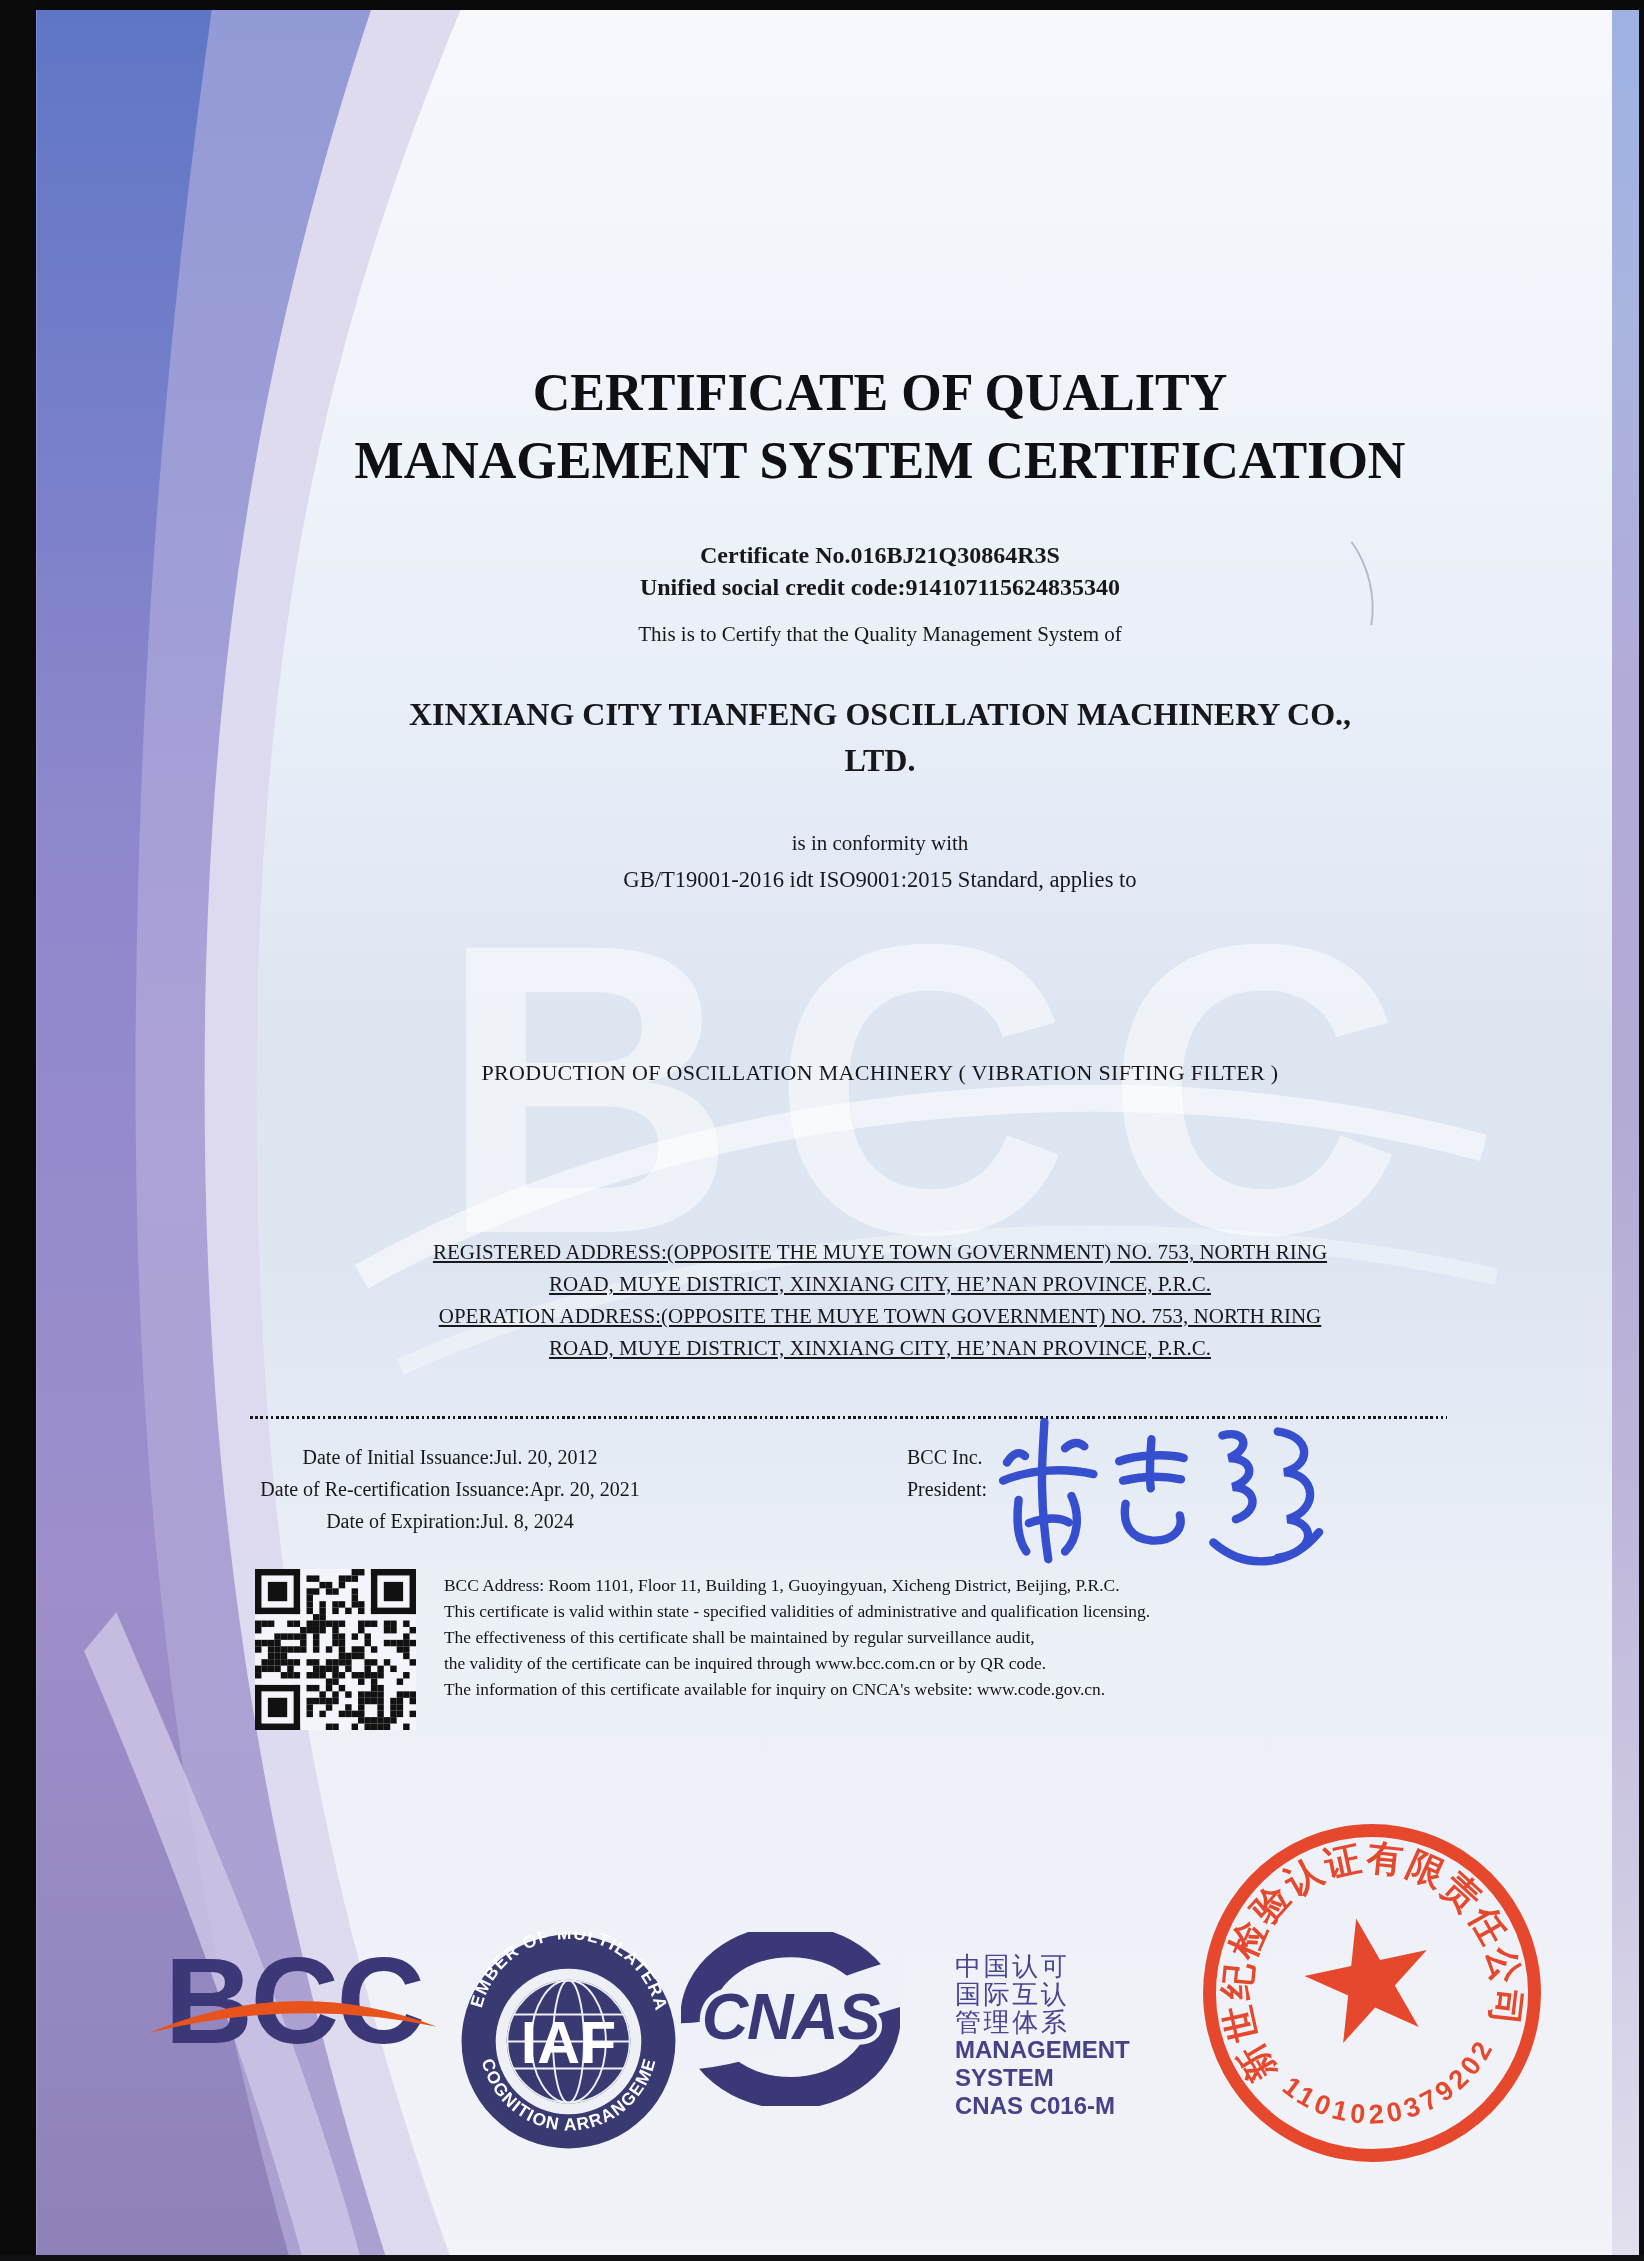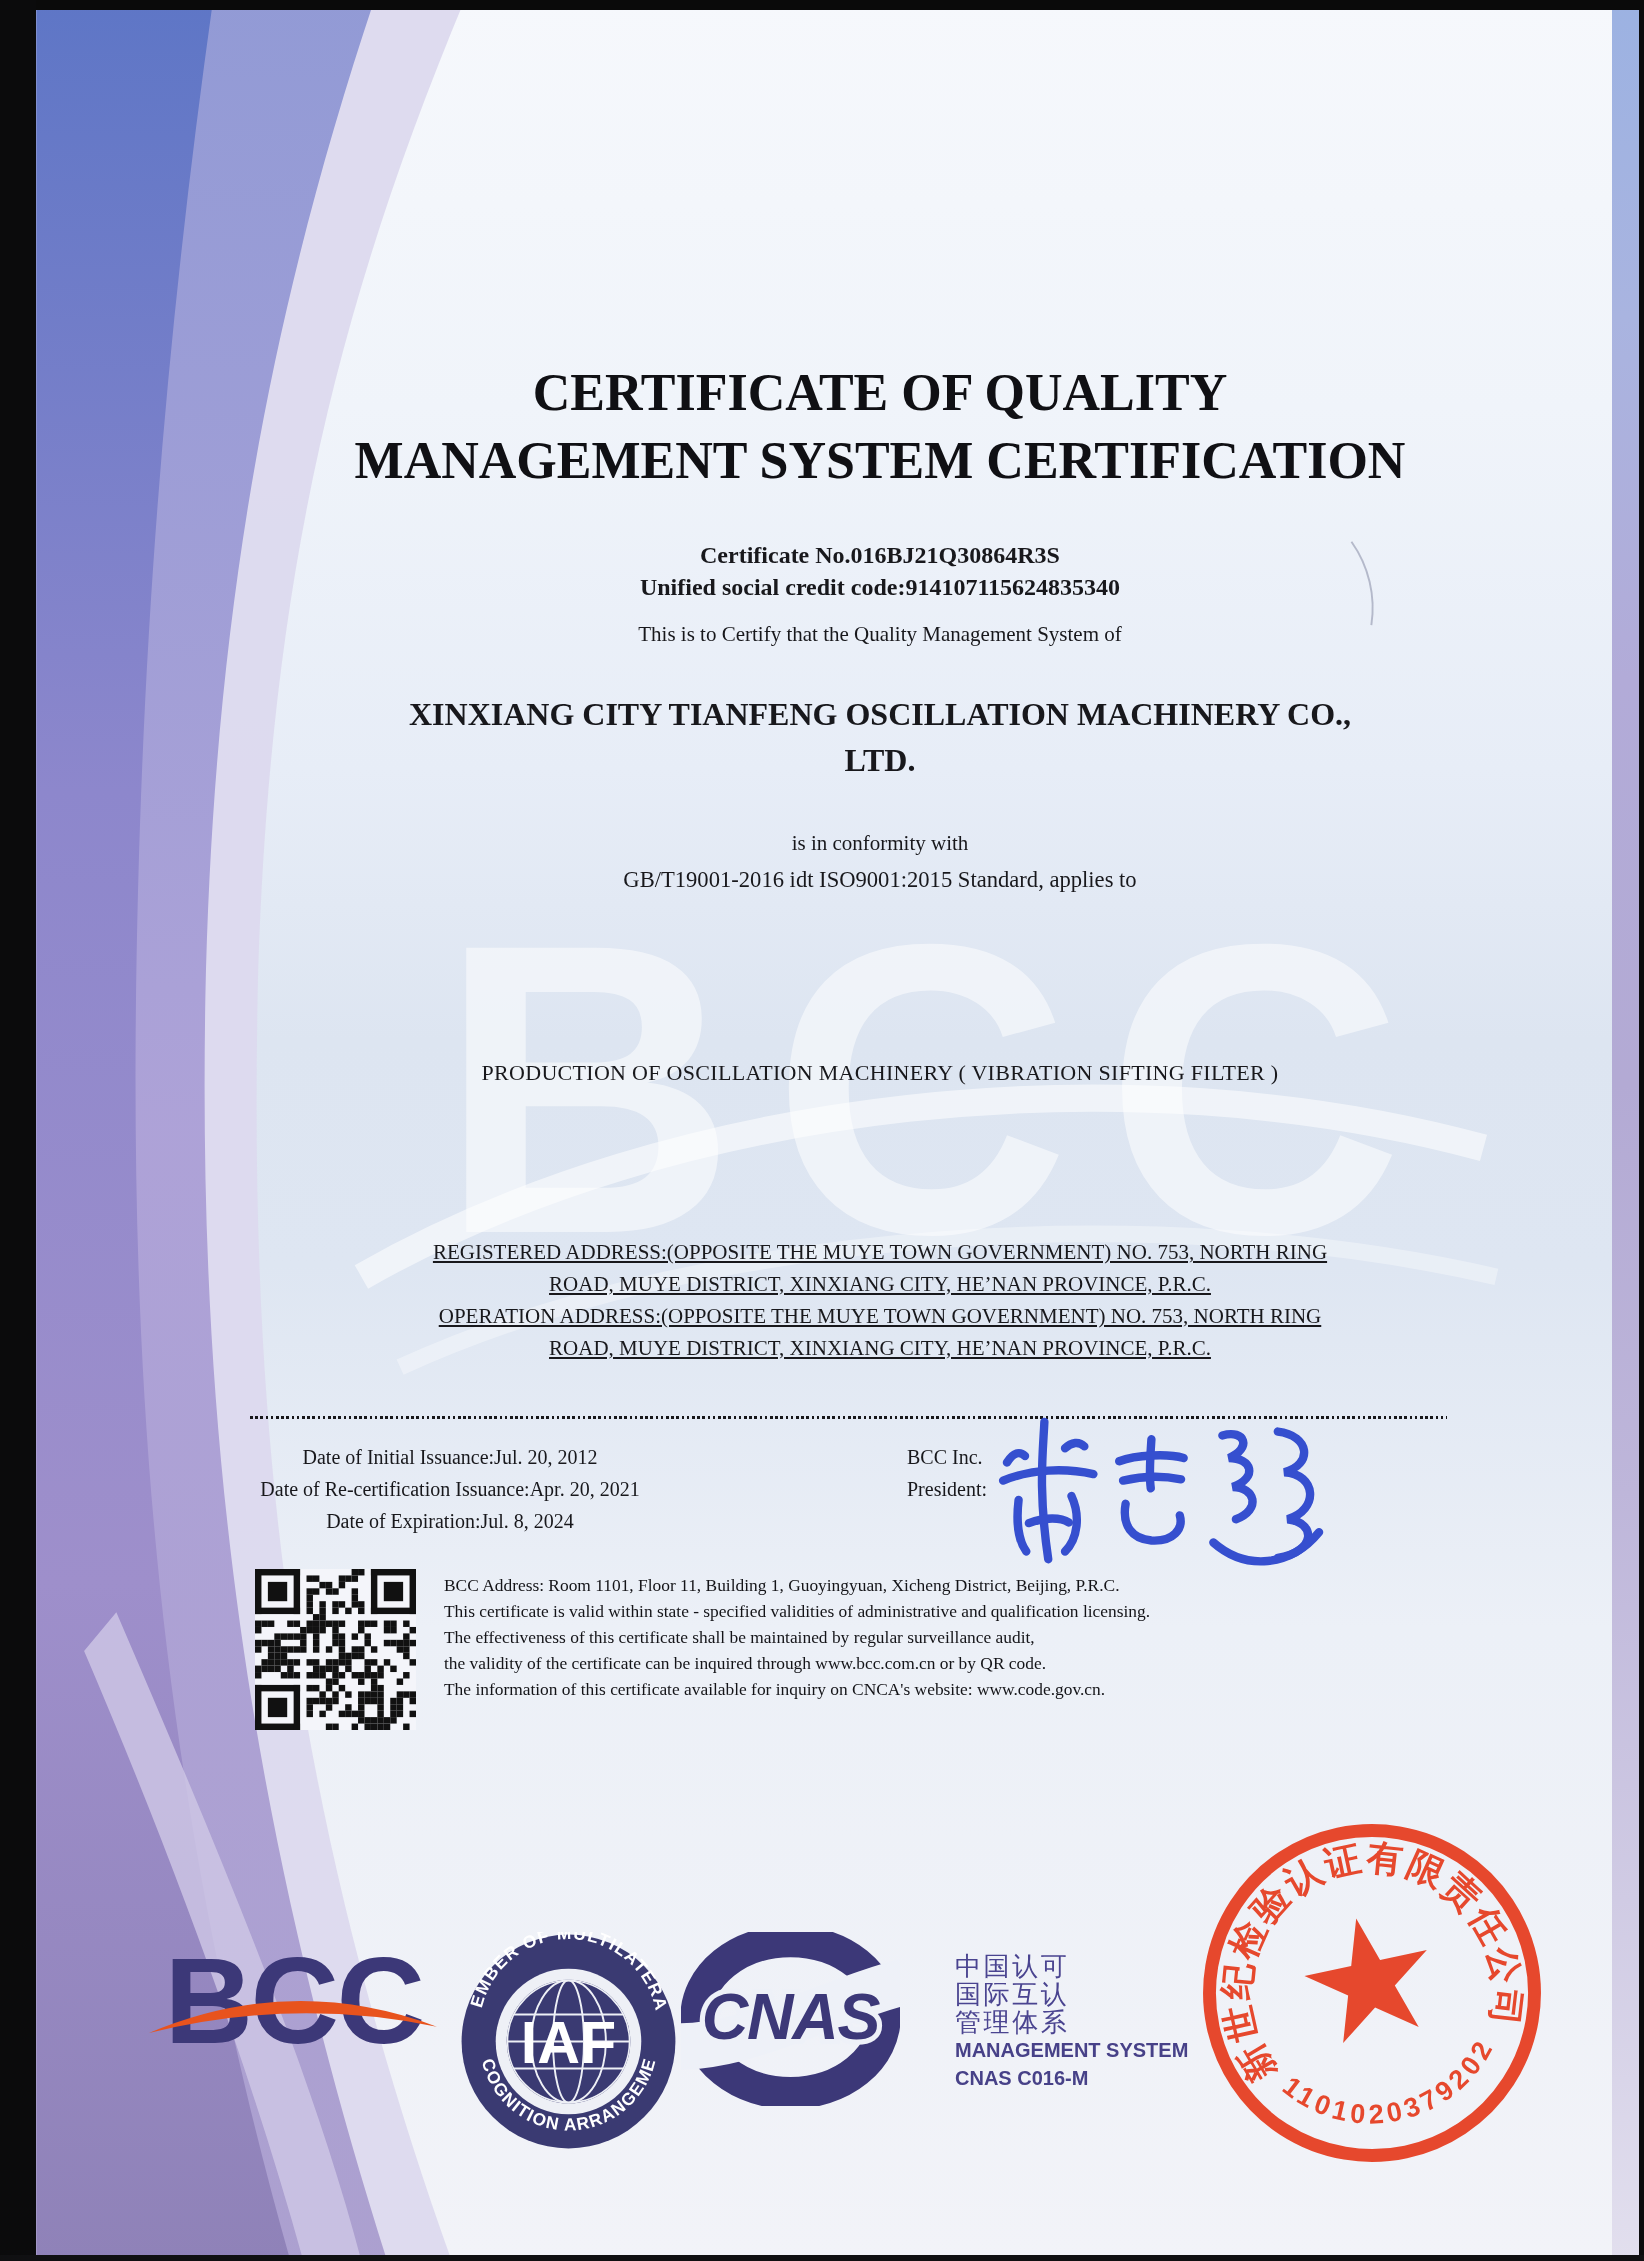--- a/index.html
+++ b/index.html
@@ -35,21 +35,21 @@
   .dotted-rule{top:1416px;left:250px;width:1197px;height:2.6px;z-index:10;
     background-image:repeating-linear-gradient(90deg,#17171a 0 2.6px,transparent 2.6px 5.2px);}
   .dates{top:1441px;left:205px;width:490px;text-align:center;font-size:20px;line-height:32px;}
   .issuer{top:1441px;left:907px;width:258px;text-align:left;font-size:20px;line-height:32px;}
   .fineprint{top:1572px;left:444px;width:916px;text-align:left;font-size:17.4px;line-height:26px;color:#141418;}
   .qr{top:1569px;left:255px;z-index:10;}
   
   .cnblock{top:1952px;left:921px;width:271px;text-align:left;z-index:10;
     font-family:"Liberation Sans","DejaVu Sans",sans-serif;color:#4a4490;margin-left:34px;}
   .cnline{font-size:26px;line-height:28px;letter-spacing:2.6px;}
-  .enline{font-size:20px;line-height:28px;font-weight:bold;letter-spacing:0px;color:#474188;}
+  .enline{font-size:24px;line-height:28px;font-weight:bold;letter-spacing:0px;color:#474188;}
   .sig-svg{top:1412px;left:967px;z-index:12;}
   .logo-svg{z-index:10;}
   .stamp-svg{top:1806px;left:1185px;z-index:15;opacity:0.93;}
   .scratch{z-index:8;}
 </style>
 </head>
 <body>
 
 <div class="page">
 

